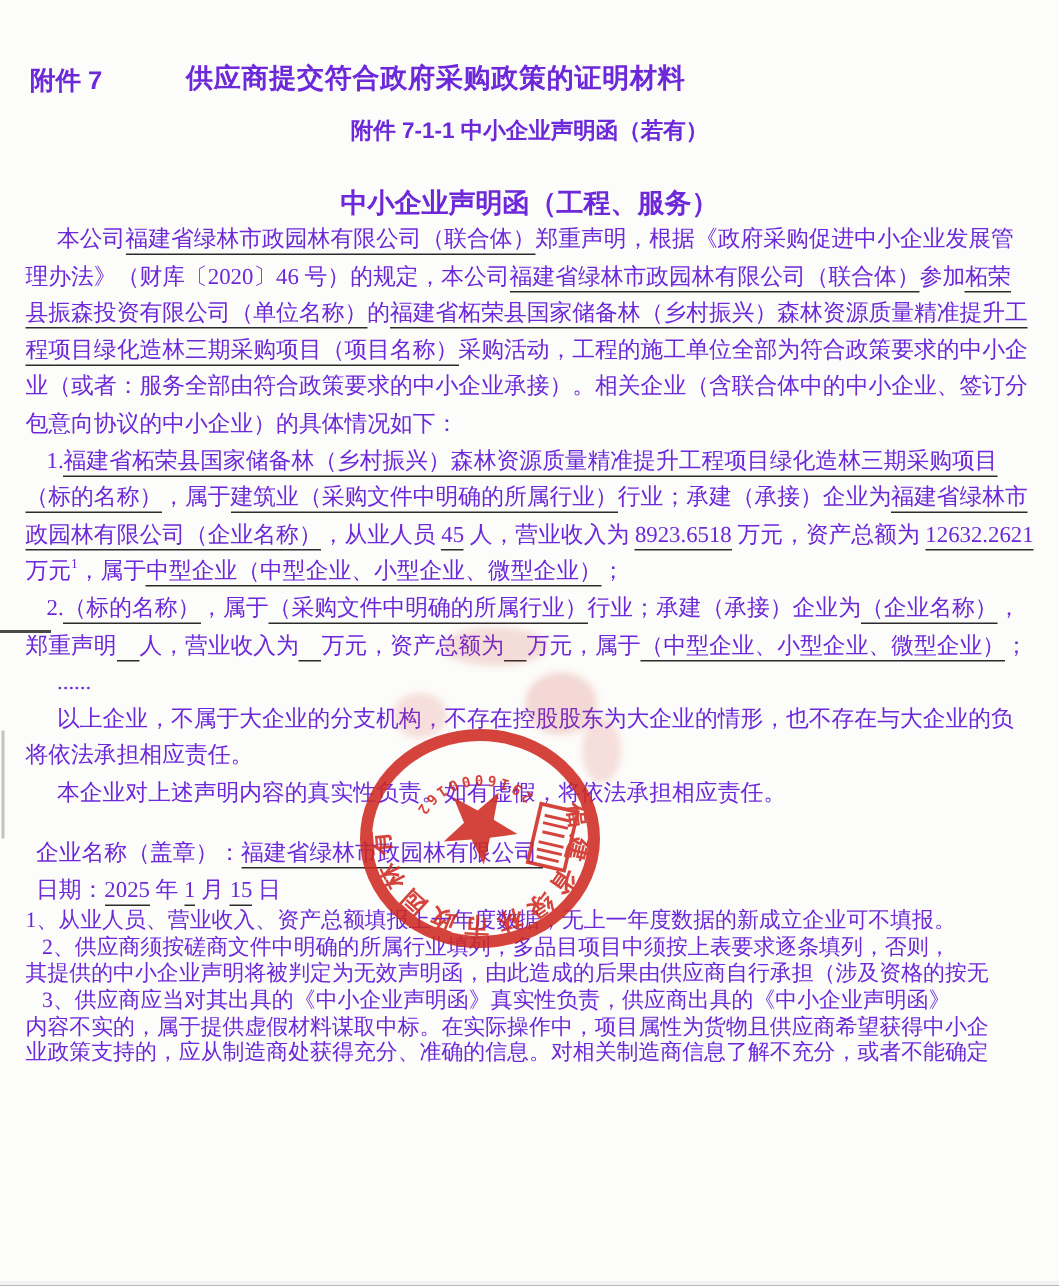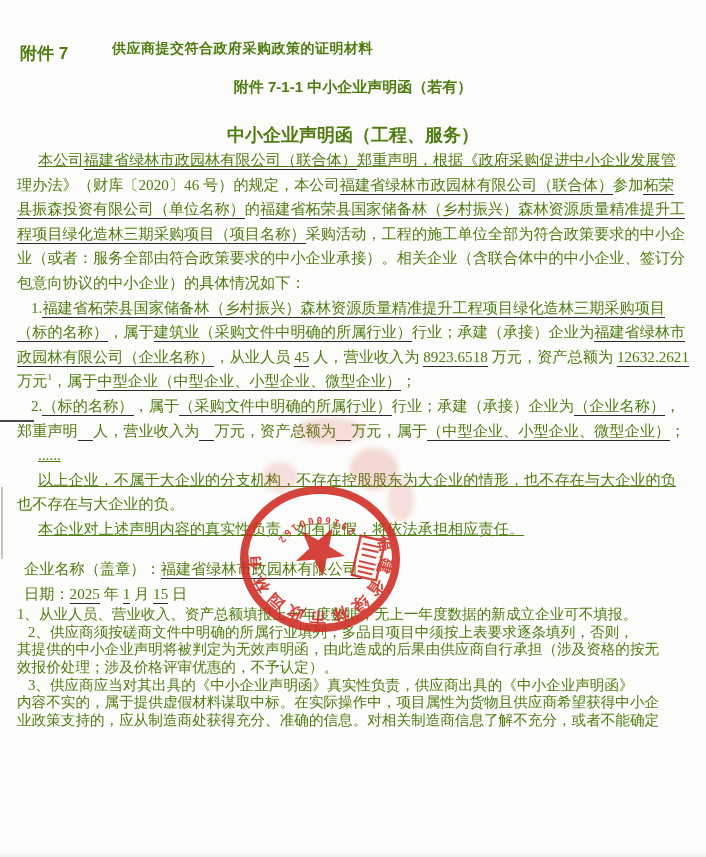--- a/index.html
+++ b/index.html
@@ -3,38 +3,38 @@
 <meta charset="utf-8">
 <style>
   html,body{margin:0;padding:0;background:#888;}
   .page{
     position:relative;
     width:706px;height:857px;
     margin:0 auto;
     background:#fcfcfa;
     overflow:hidden;
     font-family:"Liberation Serif","DejaVu Serif",serif;
-    color:#4d7c0f;
+    color:#6d28d9;
   }
   
   .hdr-attach{position:absolute;left:20px;top:42px;font-size:17px;font-weight:700;font-family:"Liberation Sans","DejaVu Sans",sans-serif;}
-  .hdr-main{position:absolute;left:112px;top:40px;font-size:14px;font-weight:700;font-family:Liberation Serif, serif;letter-spacing:.5px;}
+  .hdr-main{position:absolute;left:124px;top:40px;font-size:18px;font-weight:700;font-family:Liberation Serif, serif;letter-spacing:.5px;}
   .hdr-sub{position:absolute;left:0;right:0;top:78px;text-align:center;font-size:15px;font-weight:700;font-family:"Liberation Sans","DejaVu Sans",sans-serif;}
   .hdr-form{position:absolute;left:0;right:0;top:123px;text-align:center;font-size:18px;font-weight:700;font-family:"Liberation Sans","DejaVu Sans",sans-serif;}
   
   .bodyText{position:absolute;left:17px;right:14px;top:148px;font-size:15.2px;}
   .bodyText .tline{line-height:24.6px;height:24.6px;white-space:nowrap;}
   .sigBlock{position:absolute;left:17px;right:14px;top:556px;font-size:15.2px;}
   .sigBlock .tline{line-height:25px;height:25px;white-space:nowrap;}
   .notesBlock{position:absolute;left:17px;right:10px;top:606px;font-size:14.6px;}
   .notesBlock .tline{line-height:17.7px;height:17.7px;white-space:nowrap;}
   .tline{position:relative;}
   .ind0{padding-left:0;font-family:Liberation Serif, serif;}
   .ind1{padding-left:14px;}
-  .ind2{padding-left:21px;text-decoration:underline;}
+  .ind2{padding-left:21px;}
   .ind3{padding-left:7px;}
   .ind4{padding-left:11px;}
   .u{border-bottom:1.4px solid #2b2b2b;padding-bottom:1px;}
   .sup{font-size:9px;vertical-align:super;line-height:0;}
   
   .stamp{position:absolute;left:237px;top:486px;width:166px;height:150px;pointer-events:none;}
   .ghost{position:absolute;border-radius:50%;filter:blur(2.5px);pointer-events:none;}
   .g1{left:295px;top:418px;width:70px;height:26px;background:rgba(205,55,45,.16);}
   .g2{left:350px;top:448px;width:48px;height:42px;background:rgba(205,55,45,.18);}
   .g3{left:262px;top:462px;width:36px;height:30px;background:rgba(205,55,45,.15);}
@@ -62,34 +62,33 @@
       <div class="tline ind0"><span class="">业（或者：服务全部由符合政策要求的中小企业承接）。相关企业（含联合体中的中小企业、签订分</span></div>
       <div class="tline ind0"><span class="">包意向协议的中小企业）的具体情况如下：</span></div>
       <div class="tline ind1"><span class="">1.</span><span class="u ">福建省柘荣县国家储备林（乡村振兴）森林资源质量精准提升工程项目绿化造林三期采购项目</span></div>
       <div class="tline ind0"><span class="u ">（标的名称）</span><span class="">，属于</span><span class="u ">建筑业（采购文件中明确的所属行业）</span><span class="">行业；承建（承接）企业为</span><span class="u ">福建省绿林市</span></div>
       <div class="tline ind0"><span class="u ">政园林有限公司（企业名称）</span><span class="">，从业人员 </span><span class="u ">45</span><span class=""> 人，营业收入为 </span><span class="u ">8923.6518</span><span class=""> 万元，资产总额为 </span><span class="u ">12632.2621</span></div>
       <div class="tline ind0"><span class="">万元</span><span class="sup">1</span><span class="">，属于</span><span class="u ">中型企业（中型企业、小型企业、微型企业）</span><span class="">；</span></div>
       <div class="tline ind1"><span class="">2.</span><span class="u ">（标的名称）</span><span class="">，属于</span><span class="u ">（采购文件中明确的所属行业）</span><span class="">行业；承建（承接）企业为</span><span class="u ">（企业名称）</span><span class="">，</span></div>
       <div class="tline ind0"><span class="">郑重声明</span><span class="u ">&nbsp;&nbsp;&nbsp;&nbsp;</span><span class="">人，营业收入为</span><span class="u ">&nbsp;&nbsp;&nbsp;&nbsp;</span><span class="">万元，资产总额为</span><span class="u ">&nbsp;&nbsp;&nbsp;&nbsp;</span><span class="">万元，属于</span><span class="u ">（中型企业、小型企业、微型企业）</span><span class="">；</span></div>
       <div class="tline ind2"><span class="">......</span></div>
       <div class="tline ind2"><span class="">以上企业，不属于大企业的分支机构，不存在控股股东为大企业的情形，也不存在与大企业的负</span></div>
-      <div class="tline ind0"><span class="">也不存在与大企业的负。</span></div>
+      <div class="tline ind0"><span class="">将依法承担相应责任。</span></div>
       <div class="tline ind2"><span class="">本企业对上述声明内容的真实性负责。如有虚假，将依法承担相应责任。</span></div>
     </div>
 
   <div class="sigBlock">
       <div class="tline ind3"><span class="">企业名称（盖章）：</span><span class="u ">福建省绿林市政园林有限公司&nbsp;</span></div>
       <div class="tline ind3"><span class="">日期：</span><span class="u ">2025</span><span class=""> 年 </span><span class="u ">1</span><span class=""> 月 </span><span class="u ">15</span><span class=""> 日</span></div>
     </div>
 
   <div class="notesBlock">
       <div class="tline ind0"><span class="">1、从业人员、营业收入、资产总额填报上一年度数据，无上一年度数据的新成立企业可不填报。</span></div>
       <div class="tline ind4"><span class="">2、供应商须按磋商文件中明确的所属行业填列，多品目项目中须按上表要求逐条填列，否则，</span></div>
       <div class="tline ind0"><span class="">其提供的中小企业声明将被判定为无效声明函，由此造成的后果由供应商自行承担（涉及资格的按无</span></div>
-      <div class="tline ind0"><span class="">效报价处理；涉及价格评审优惠的，不予认定）。</span></div>
       <div class="tline ind4"><span class="">3、供应商应当对其出具的《中小企业声明函》真实性负责，供应商出具的《中小企业声明函》</span></div>
       <div class="tline ind0"><span class="">内容不实的，属于提供虚假材料谋取中标。在实际操作中，项目属性为货物且供应商希望获得中小企</span></div>
       <div class="tline ind0"><span class="">业政策支持的，应从制造商处获得充分、准确的信息。对相关制造商信息了解不充分，或者不能确定</span></div>
     </div>
 
   <div class="ghost g1"></div>
   <div class="ghost g2"></div>
   <div class="ghost g3"></div>
   <div class="ghost g4"></div>
 

